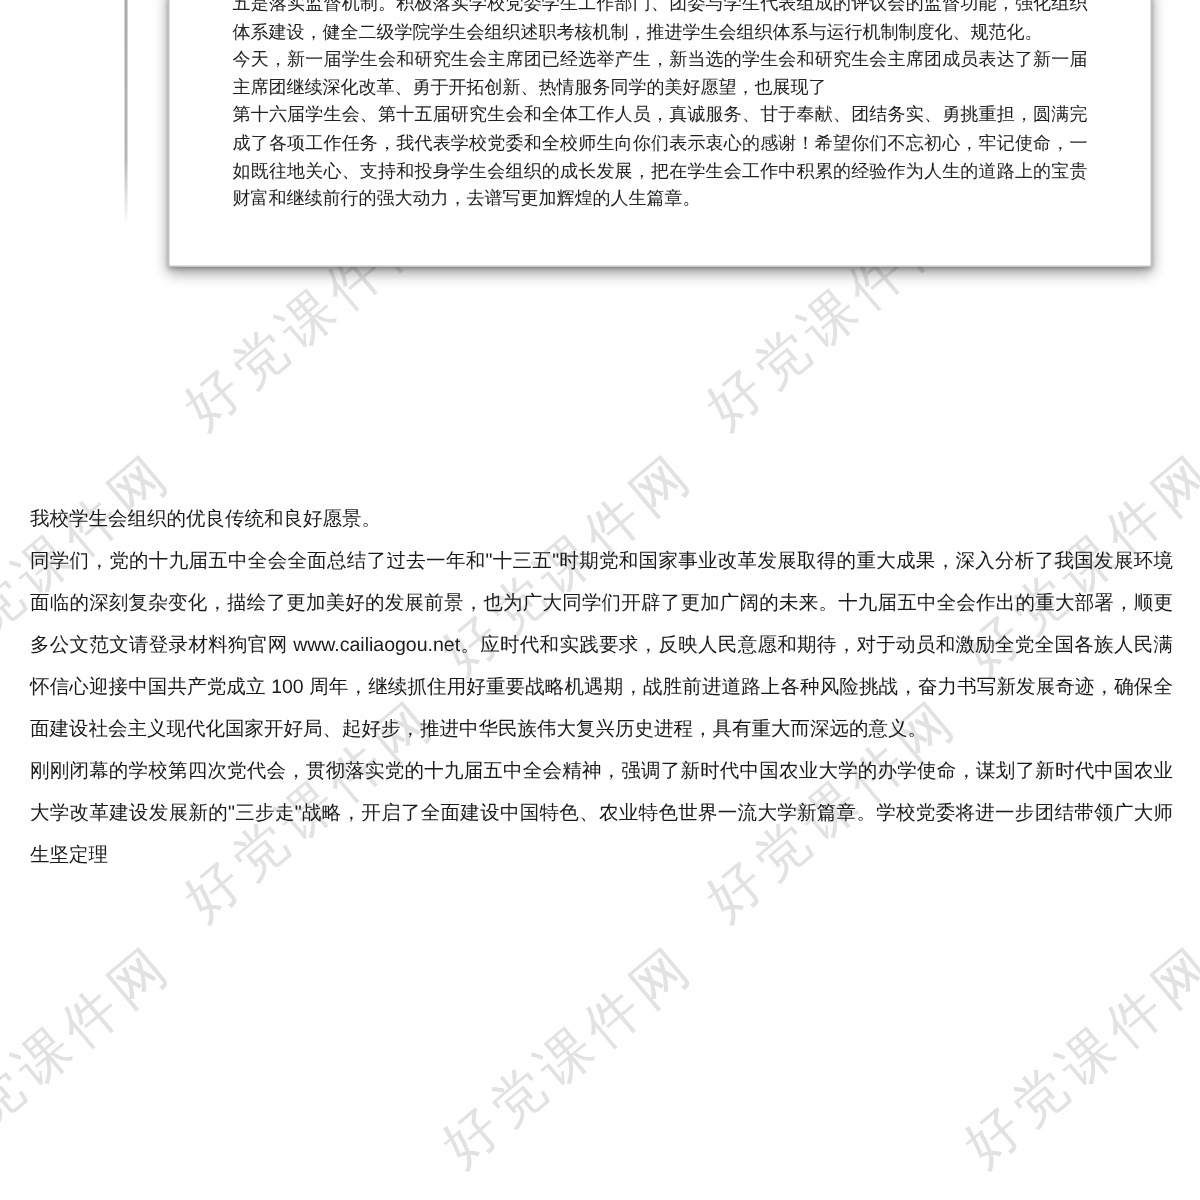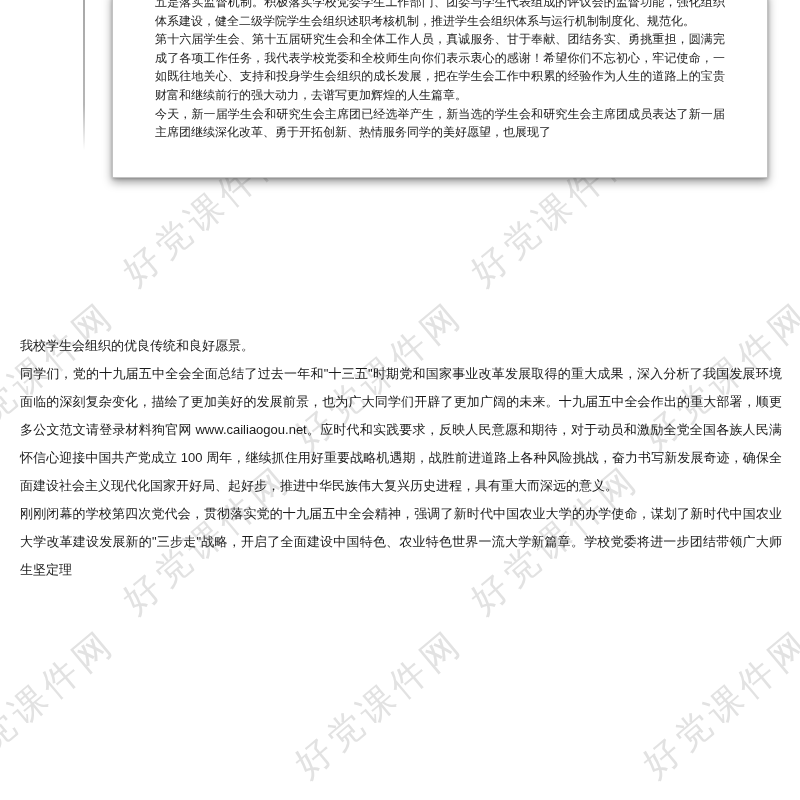--- a/index.html
+++ b/index.html
@@ -81,21 +81,21 @@
   <span class="wm" style="left: 555px; top: 540px; color: rgb(226, 226, 226);">好党课件网</span>
   <span class="wm" style="left: 31px; top: 704px; color: rgb(226, 226, 226);">好党课件网</span>
   <span class="wm" style="left: 379px; top: 704px; color: rgb(226, 226, 226);">好党课件网</span>
   <span class="wm" style="left: 727px; top: 704px; color: rgb(226, 226, 226);">好党课件网</span>
 </div>
 
 <div class="page-edge-line"></div>
 
 <div class="page-preview">
   <p>五是落实监督机制。积极落实学校党委学生工作部门、团委与学生代表组成的评议会的监督功能，强化组织体系建设，健全二级学院学生会组织述职考核机制，推进学生会组织体系与运行机制制度化、规范化。</p>
+  <p>今天，新一届学生会和研究生会主席团已经选举产生，新当选的学生会和研究生会主席团成员表达了新一届主席团继续深化改革、勇于开拓创新、热情服务同学的美好愿望，也展现了</p>
   <p>第十六届学生会、第十五届研究生会和全体工作人员，真诚服务、甘于奉献、团结务实、勇挑重担，圆满完成了各项工作任务，我代表学校党委和全校师生向你们表示衷心的感谢！希望你们不忘初心，牢记使命，一如既往地关心、支持和投身学生会组织的成长发展，把在学生会工作中积累的经验作为人生的道路上的宝贵财富和继续前行的强大动力，去谱写更加辉煌的人生篇章。</p>
-  <p>今天，新一届学生会和研究生会主席团已经选举产生，新当选的学生会和研究生会主席团成员表达了新一届主席团继续深化改革、勇于开拓创新、热情服务同学的美好愿望，也展现了</p>
 </div>
 
 <div class="doc-body">
   <p>我校学生会组织的优良传统和良好愿景。</p>
   <p>同学们，党的十九届五中全会全面总结了过去一年和"十三五"时期党和国家事业改革发展取得的重大成果，深入分析了我国发展环境面临的深刻复杂变化，描绘了更加美好的发展前景，也为广大同学们开辟了更加广阔的未来。十九届五中全会作出的重大部署，顺更多公文范文请登录材料狗官网 www.cailiaogou.net。应时代和实践要求，反映人民意愿和期待，对于动员和激励全党全国各族人民满怀信心迎接中国共产党成立 100 周年，继续抓住用好重要战略机遇期，战胜前进道路上各种风险挑战，奋力书写新发展奇迹，确保全面建设社会主义现代化国家开好局、起好步，推进中华民族伟大复兴历史进程，具有重大而深远的意义。</p>
   <p>刚刚闭幕的学校第四次党代会，贯彻落实党的十九届五中全会精神，强调了新时代中国农业大学的办学使命，谋划了新时代中国农业大学改革建设发展新的"三步走"战略，开启了全面建设中国特色、农业特色世界一流大学新篇章。学校党委将进一步团结带领广大师生坚定理</p>
 </div>
 
 </body></html>

